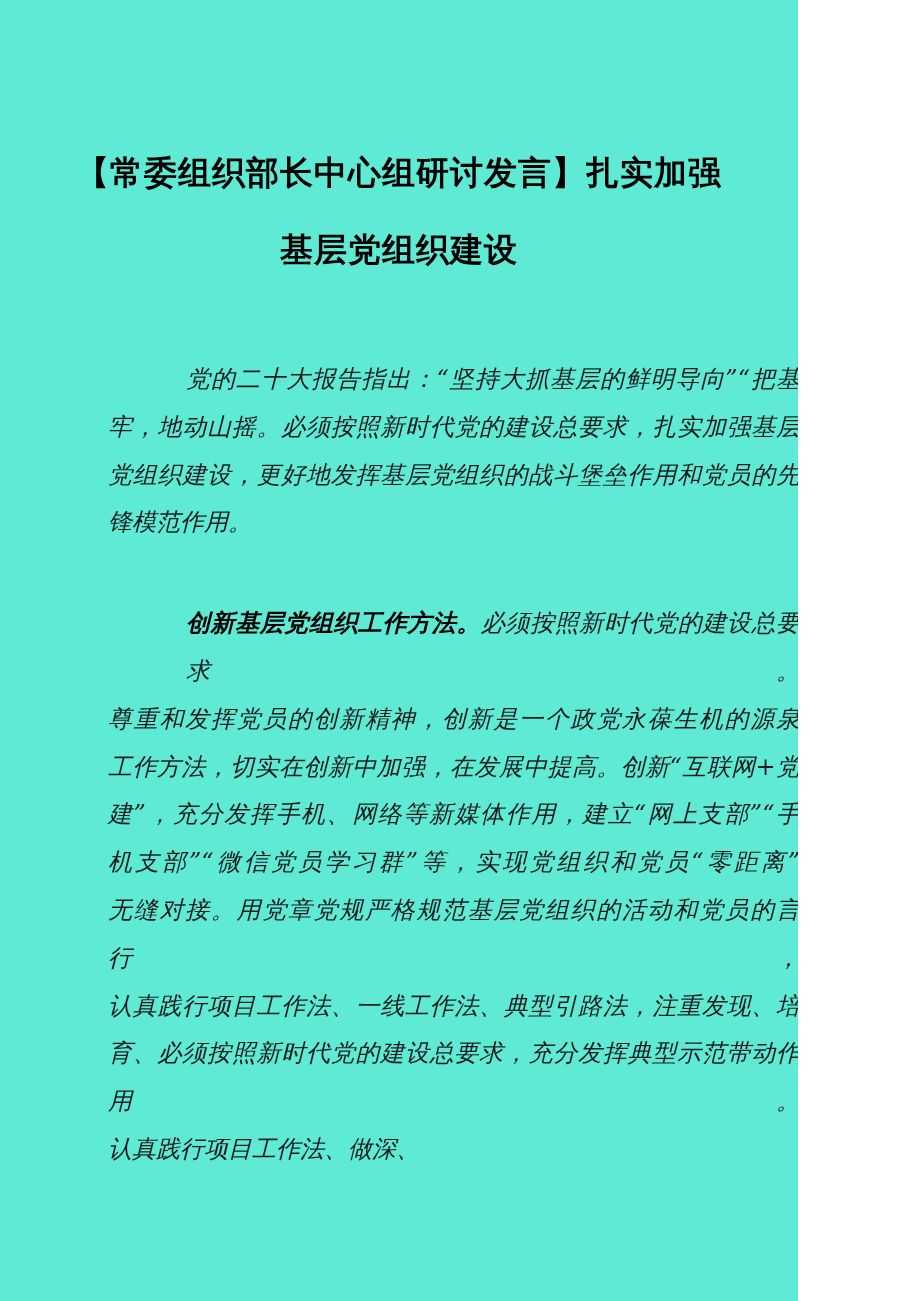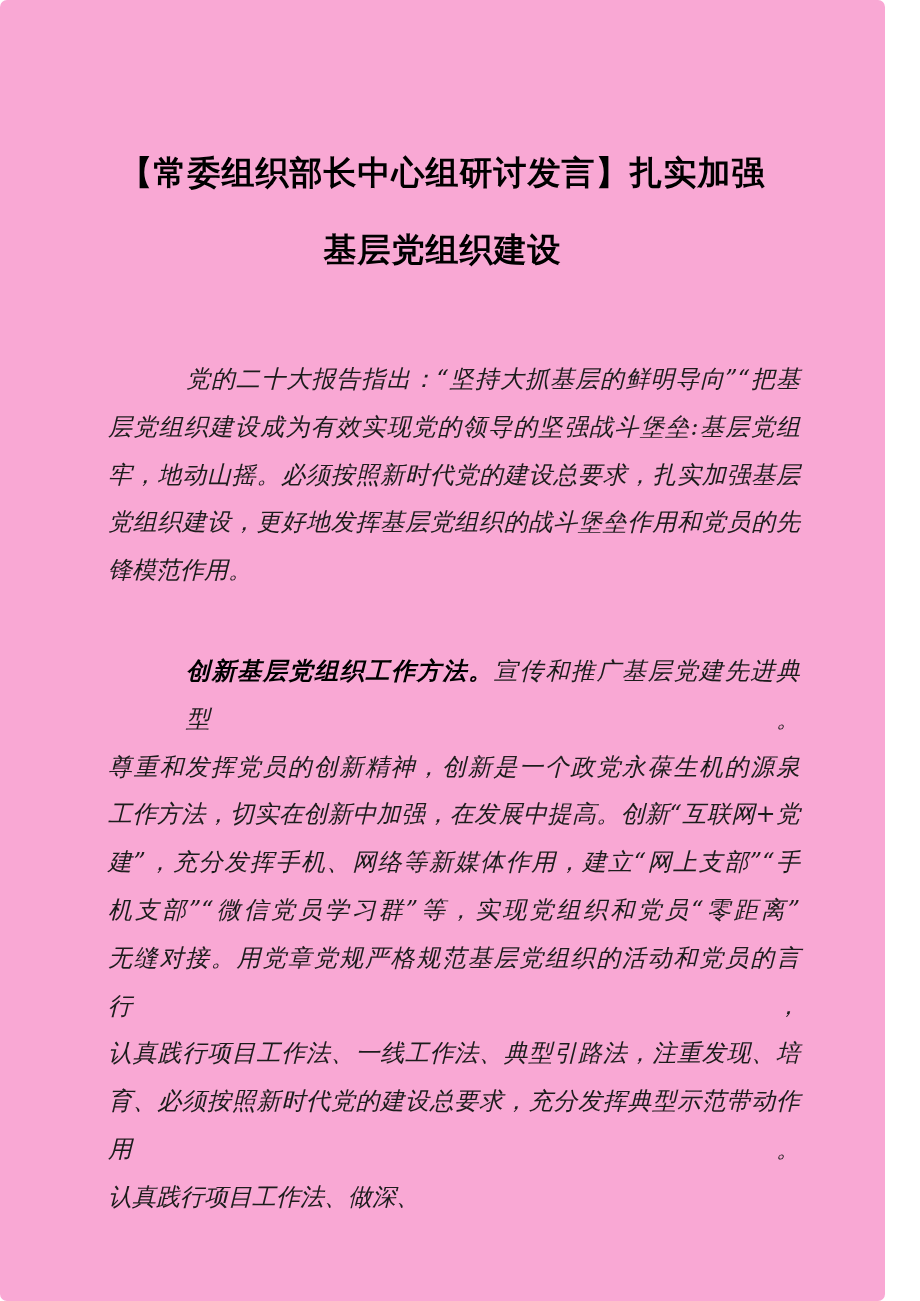--- a/index.html
+++ b/index.html
@@ -1,24 +1,23 @@
 <!DOCTYPE html>
 <html lang="zh"><head>
 <meta charset="utf-8">
 <style>
   html, body { margin: 0; padding: 0; background: #ffffff; }
   .page {
     position: relative;
-    width: 885px;
+    width: 798px;
     height: 1301px;
-    background: #f9a8d4;
+    background: #5eead4;
     overflow: hidden;
     font-family: "DejaVu Serif", serif;
     color: #1c1c1c;
-    border-radius: 7px;
   }
   .doc-title {
     padding-top: 134px;
     text-align: center;
     font-family: "DejaVu Sans", "Liberation Sans", sans-serif;
     font-weight: 700;
     font-size: 33px;
     line-height: 77px;
     color: #000000;
     letter-spacing: 1px;
@@ -54,27 +53,26 @@
 <div class="page">
 
   <div class="doc-title">
     <div class="title-line">【常委组织部长中心组研讨发言】扎实加强</div>
     <div class="title-line">基层党组织建设</div>
   </div>
 
   <div class="doc-body">
       <div class="para">
         <div class="line indent"><span>党的二十大报告指出：“坚持大抓基层的鲜明导向”“把基</span></div>
-        <div class="line"><span>层党组织建设成为有效实现党的领导的坚强战斗堡垒:基层党组</span></div>
         <div class="line"><span>牢，地动山摇。必须按照新时代党的建设总要求，扎实加强基层</span></div>
         <div class="line"><span>党组织建设，更好地发挥基层党组织的战斗堡垒作用和党员的先</span></div>
         <div class="line last"><span>锋模范作用。</span></div>
       </div>
       <div class="para">
-        <div class="line indent"><span class="lead-bold">创新基层党组织工作方法。</span><span>宣传和推广基层党建先进典型。</span></div>
+        <div class="line indent"><span class="lead-bold">创新基层党组织工作方法。</span><span>必须按照新时代党的建设总要求。</span></div>
         <div class="line"><span>尊重和发挥党员的创新精神，创新是一个政党永葆生机的源泉</span></div>
         <div class="line"><span>工作方法，切实在创新中加强，在发展中提高。创新“互联网+党</span></div>
         <div class="line"><span>建”，充分发挥手机、网络等新媒体作用，建立“网上支部”“手</span></div>
         <div class="line"><span>机支部”“微信党员学习群”等，实现党组织和党员“零距离”</span></div>
         <div class="line"><span>无缝对接。用党章党规严格规范基层党组织的活动和党员的言行，</span></div>
         <div class="line"><span>认真践行项目工作法、一线工作法、典型引路法，注重发现、培</span></div>
         <div class="line"><span>育、必须按照新时代党的建设总要求，充分发挥典型示范带动作用。</span></div>
         <div class="line last"><span>认真践行项目工作法、做深、</span></div>
       </div>
     </div>

